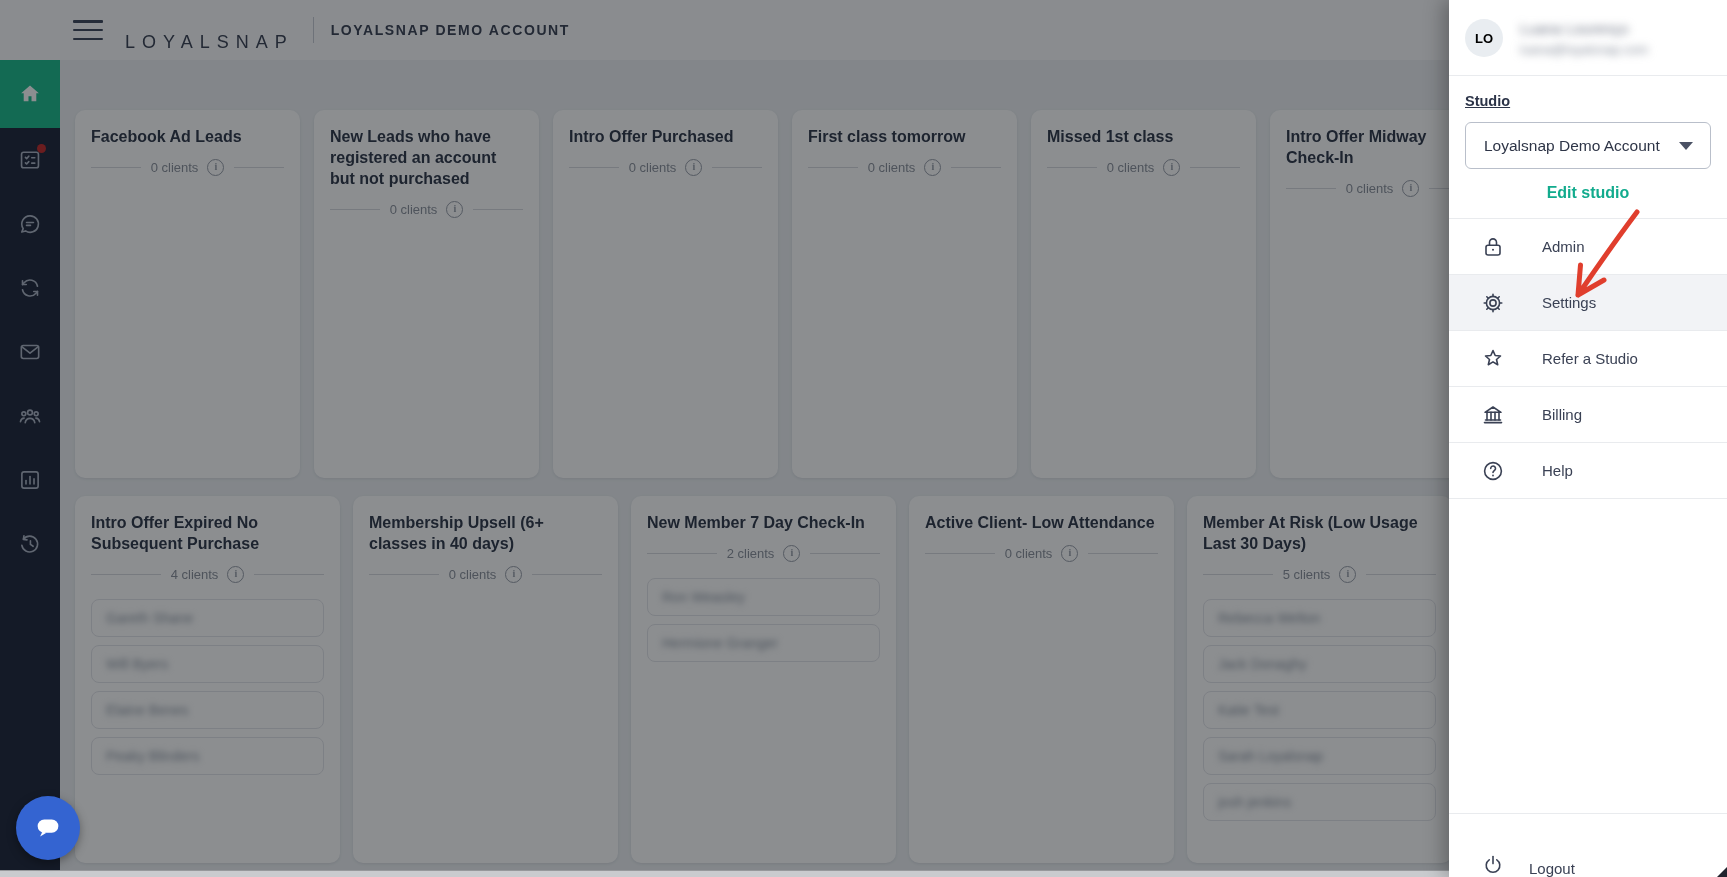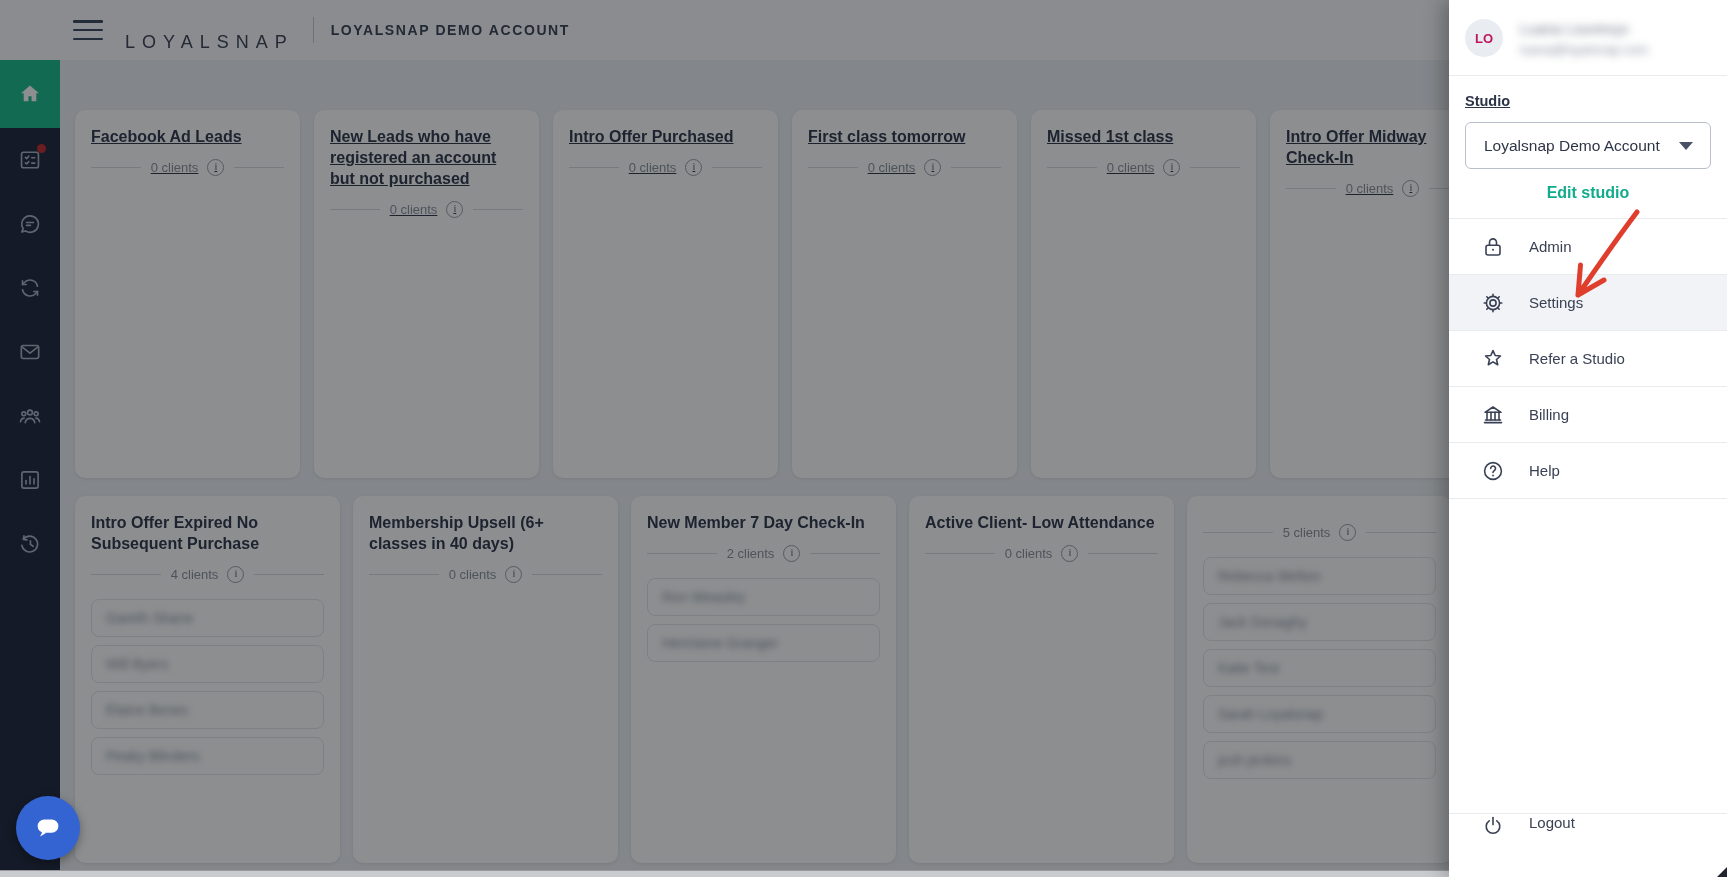--- a/index.html
+++ b/index.html
@@ -24,21 +24,21 @@
     background:#222a3d; z-index:3; display:flex; flex-direction:column; align-items:center;
   }
   .side-item { width:60px; height:64px; display:flex; align-items:center; justify-content:center; position:relative; cursor:pointer; background:none; border:none; color:#aeb6c6; }
   .side-item.active { height:68px; background:#21bd8f; color:#ffffff; }
   .side-item svg { width:26px; height:26px; }
   .notif-dot { position:absolute; top:16px; right:14px; width:9px; height:9px; border-radius:50%; background:#c22f2f; }
   
   .board { position:absolute; left:60px; top:60px; width:1667px; height:817px; overflow:hidden; z-index:1; }
   .board-row { position:absolute; left:15px; display:flex; }
   .row-0 { top:50px; }
-  .row-0 .card { width:225px; height:368px; margin-right:14px;text-decoration:underline; }
+  .row-0 .card { width:225px; height:368px; margin-right:14px; }
   .row-1 { top:436px; }
   .row-1 .card { width:265px; height:367px; margin-right:13px; }
   .card {
     background:#ffffff; border-radius:10px; padding:16px 16px 14px 16px;
     box-shadow:0 1px 3px rgba(40,50,70,.10); flex:none;
   }
   .card-title { font-size:16px; line-height:21px; font-weight:600; color:#333b4d; }
   .count-row { display:flex; align-items:center; margin-top:12px; }
   .count-line { flex:1; height:1px; background:#d8dbe0; }
   .count-text { font-size:13px; color:#8d939e; margin:0 9px 0 10px; white-space:nowrap; }
@@ -63,46 +63,46 @@
     background:#3464d1; border:none; z-index:60; cursor:pointer; box-shadow:0 3px 10px rgba(0,0,0,.35);
     display:flex; align-items:center; justify-content:center;
   }
   
   .panel {
     position:absolute; left:1449px; top:0; width:278px; height:877px; background:#ffffff;
     z-index:50; box-shadow:-6px 0 18px rgba(0,0,0,.28);
   }
   .panel .divider { height:1px; background:#e9ebee; width:100%; }
   .panel-user { display:flex; align-items:center; padding:19px 0 18px 16px; }
-  .avatar { width:38px; height:38px; border-radius:50%; background:#e9edf1; color:#be185d;
+  .avatar { width:38px; height:38px; border-radius:50%; background:#e9edf1; color:#000000;
     font-size:13px; font-weight:600; display:flex; align-items:center; justify-content:center; cursor:pointer; border:none; flex:none; }
   .user-meta { margin-left:17px; }
   .user-name { font-size:15px; color:#6c7383; filter:blur(4px); }
   .user-email { font-size:13px; color:#858c9a; margin-top:5px; filter:blur(4px); }
   .studio-section { padding:17px 16px 0 16px; }
   .studio-label { font-size:14.5px; font-weight:700; color:#2b3347;text-decoration:underline; }
   .studio-select {
     margin-top:13px; height:47px; border:1px solid #b9bfca; border-radius:6px;
     display:flex; align-items:center; justify-content:space-between; padding:0 17px 0 18px; cursor:pointer; background:#fff;
   }
   .studio-select .sel-text { font-size:15.5px; color:#2e3547; }
   .caret { width:0; height:0; border-left:7px solid transparent; border-right:7px solid transparent; border-top:8px solid #4a5164; }
   .edit-studio { margin-top:15px; text-align:center; font-size:16px; font-weight:700; color:#12ab8d; cursor:pointer; }
   .menu { margin-top:16px; border-top:1px solid #e9ebee; }
   .menu-item {
     height:56px; display:flex; align-items:center; padding-left:32px;
-    border-bottom:1px solid #e9ebee; cursor:pointer; background:#fff; width:100%; border-left:none; border-right:none; border-top:none;
+    border-bottom:1px solid #e9ebee; cursor:pointer; background:#fff; width:100%; border-left:none; border-right:none; border-top:none;gap:13px;
   }
   .menu-item.highlight { background:#f2f3f6;text-align:center; }
   .mi-icon { width:24px; height:24px; color:#3a4154; flex:none; display:flex; }
   .mi-icon svg { width:24px; height:24px; }
   .mi-label { margin-left:24px; font-size:15px; color:#3a4154; }
   .logout-row {
     position:absolute; left:0; bottom:0; width:100%; height:64px; border-top:1px solid #e9ebee;
-    display:flex; align-items:flex-start; padding-left:32px; cursor:pointer; background:#fff; border-left:none; border-right:none; border-bottom:none;
+    display:flex; align-items:flex-end; padding-left:32px; cursor:pointer; background:#fff; border-left:none; border-right:none; border-bottom:none;
   }
   .annotation-arrow { position:absolute; left:106px; top:200px; z-index:55; pointer-events:none; }
   .resize-grip { position:absolute; right:0; bottom:0; z-index:56;
     width:0; height:0; border-left:10px solid transparent; border-bottom:10px solid #20242e; }
 </style>
 </head>
 <body>
 
 <header class="header">
   <button class="hamburger">
@@ -290,20 +290,21 @@
     <section class="card">
       <div class="card-title">Active Client- Low Attendance</div>
       <div class="count-row">
         <span class="count-line"></span>
           <span class="count-text">0 clients</span>
         <span class="info-icon">i</span>
           <span class="count-line"></span>
       </div>
     </section>
     <section class="card">
+      <div class="card-title">Member At Risk (Low Usage Last 30 Days)</div>
       <div class="count-row">
         <span class="count-line"></span>
           <span class="count-text">5 clients</span>
         <span class="info-icon">i</span>
           <span class="count-line"></span>
       </div>
       <div class="chips">
         <div class="chip">
             <span>Rebecca Welton</span>
           </div>

